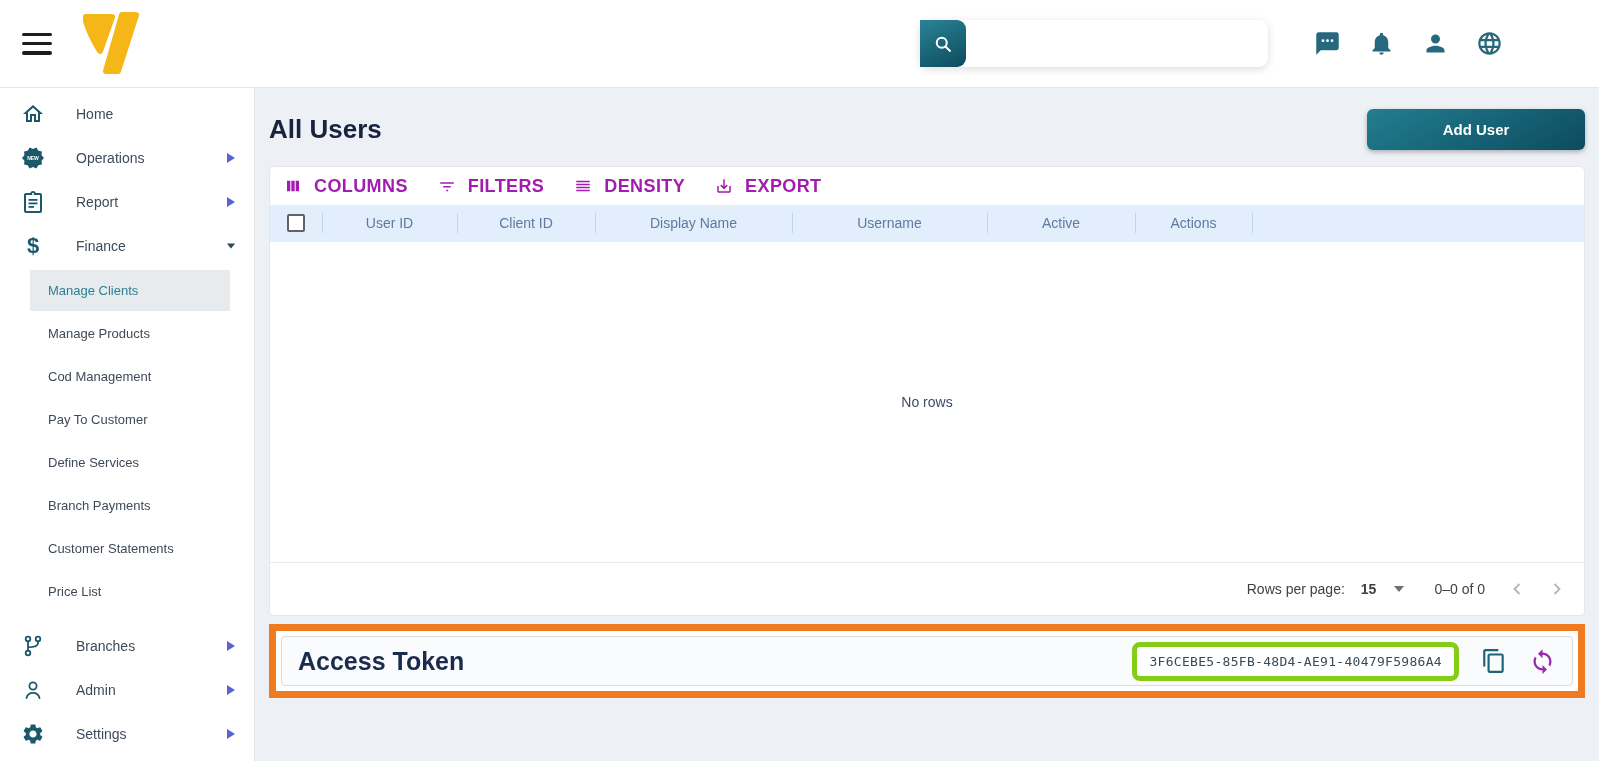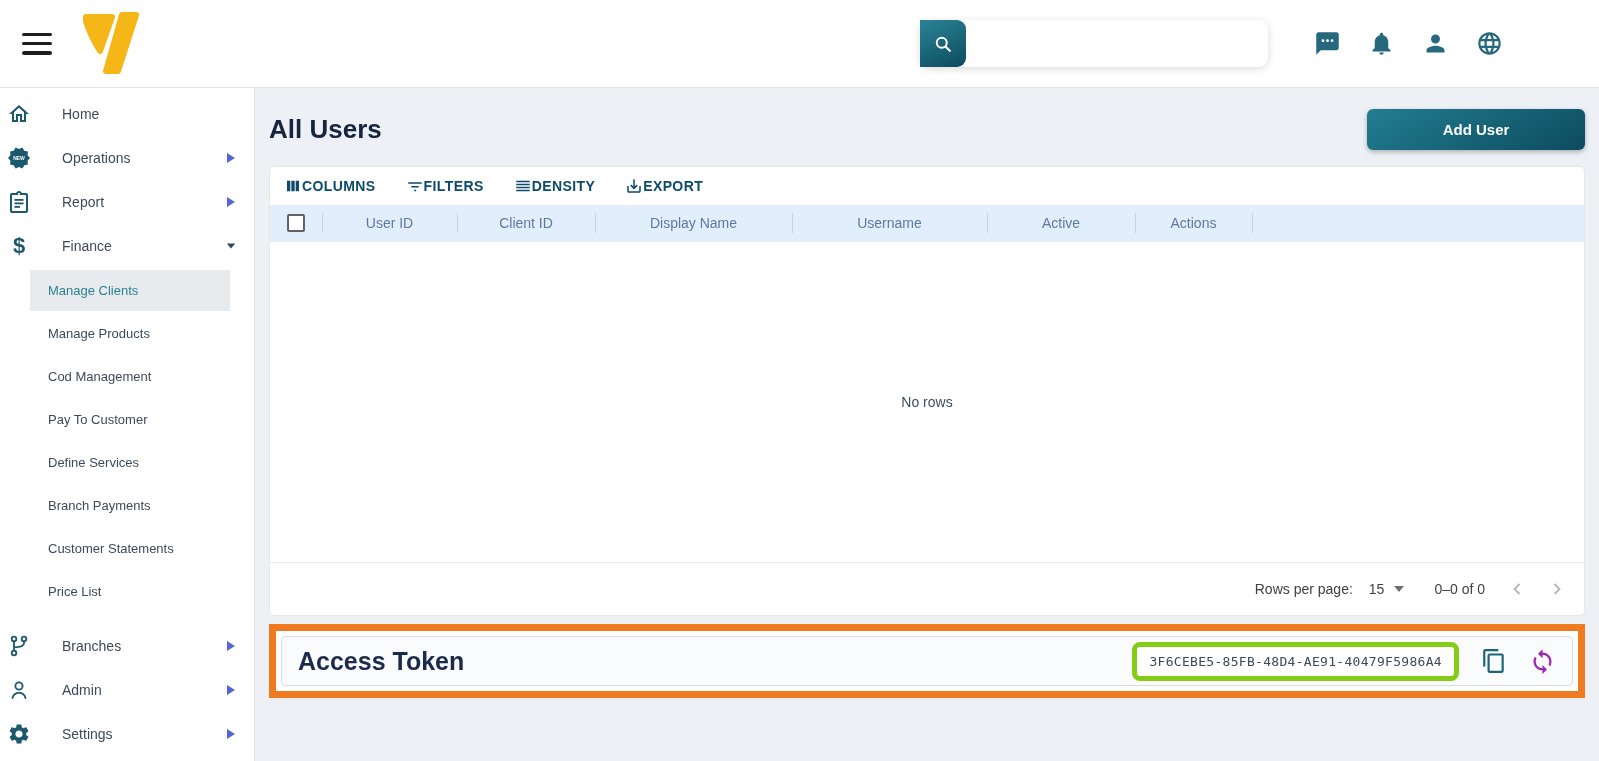--- a/index.html
+++ b/index.html
@@ -23,21 +23,21 @@
                 background:linear-gradient(155deg,#2a8496 0%,#0d4a5e 100%);
                 display:flex; align-items:center; justify-content:center; }
   .top-icons { display:flex; align-items:center; gap:27px; margin-left:46px; margin-right:96px; }
   .top-icons .tico { width:27px; height:27px; color:#26697e; cursor:pointer; }
   .tico svg { width:100%; height:100%; }
 
   
   .layout { position:absolute; top:88px; left:0; right:0; bottom:0; display:flex; }
   .sidebar { width:255px; background:#fff; border-right:1px solid #e5e5e5; padding-top:4px;
              overflow:hidden; flex-shrink:0; }
-  .side-item { height:44px; display:flex; align-items:center; padding:0 18px 0 6px; cursor:pointer; }
+  .side-item { height:44px; display:flex; align-items:center; padding:0 18px 0 20px; cursor:pointer; }
   .side-icon { width:26px; height:24px; color:#1b586b; display:flex; align-items:center; justify-content:center; }
   .side-icon svg { width:24px; height:24px; }
   .side-label { margin-left:30px; font-size:14px; color:#3e4a59; flex:1; }
   .side-arrow { width:10px; height:12px; }
   .sub-item { margin:2px 24px 2px 30px; height:41px; display:flex; align-items:center;
               padding-left:18px; font-size:13px; color:#3e4a59; cursor:pointer; }
   .sub-item.selected { background:#e7ebed; color:#2e8095; }
   .side-gap { height:10px; }
 
   
@@ -45,39 +45,39 @@
   .title-row { display:flex; justify-content:space-between; align-items:center; height:54px; }
   .page-title { font-size:26px; font-weight:bold; color:#17233f; }
   .add-user-btn { width:218px; height:41px; border:none; border-radius:6px; cursor:pointer;
                   background:linear-gradient(150deg,#227e90 0%,#0d4b5f 100%);
                   color:#fff; font-size:15px; font-weight:bold;
                   box-shadow:0 2px 5px rgba(0,0,0,0.28); font-family:"Liberation Sans", sans-serif; }
 
   .table-card { margin-top:10px; background:#fff; border:1px solid #e7e7e7; border-radius:5px;
                 height:450px; display:flex; flex-direction:column; overflow:hidden; }
   .toolbar { display:flex; align-items:center; gap:30px; height:38px; padding:0 14px; }
-  .tool-btn { display:flex; align-items:center; gap:0; color:#0c4a6e; font-size:14px;
+  .tool-btn { display:flex; align-items:center; gap:12px; color:#a21caf; font-size:18px;
               font-weight:bold; letter-spacing:0.4px; cursor:pointer; background:none; border:none;
               font-family:"Liberation Sans", sans-serif; }
   .tool-btn svg { width:18px; height:18px; }
 
   .thead { display:flex; height:37px; background:#e2eefc; border-bottom:1px solid #ececec; }
   .th { display:flex; align-items:center; justify-content:center; position:relative;
         font-weight:normal; color:#61789f; font-size:14px; cursor:pointer; }
   .th.sep::before { content:""; position:absolute; left:0; top:8px; bottom:8px; width:1px;
                     background:rgba(96,134,199,0.25); }
   .th-check { width:52px; }
   .checkbox { width:18px; height:18px; border:2px solid #5f6368; border-radius:2px; background:#fff; }
   .tbody { flex:1; position:relative; background:#fff; }
   .no-rows { position:absolute; top:50%; left:50%; transform:translate(-50%,-50%);
              font-size:14px; color:#3f4b66; }
   .tfoot { height:53px; border-top:1px solid #e9e9e9; display:flex; align-items:center;
            justify-content:flex-end; font-size:14px; color:#404040; padding-right:8px; }
   .rpp-label { margin-right:16px; }
-  .rpp-value { display:flex; align-items:center; gap:10px; cursor:pointer; margin-right:30px; }
+  .rpp-value { display:flex; align-items:center; gap:18px; cursor:pointer; margin-right:30px;font-weight:bold; }
   .rpp-value svg { width:10px; height:6px; }
   .range-label { margin-right:17px; }
   .pg-btn { width:30px; height:30px; display:flex; align-items:center; justify-content:center;
             color:#b5b5b5; cursor:default; background:none; border:none; }
   .pg-btn svg { width:20px; height:20px; }
   .pg-btn.next { margin-left:10px; margin-right:4px; }
 
   
   .token-outline { margin-top:8px; border:7px solid #ef7a1f; background:#fff; padding:5px; }
   .token-card { border:1px solid #dcdcdc; border-radius:4px; background:#fafbfc; height:50px;

